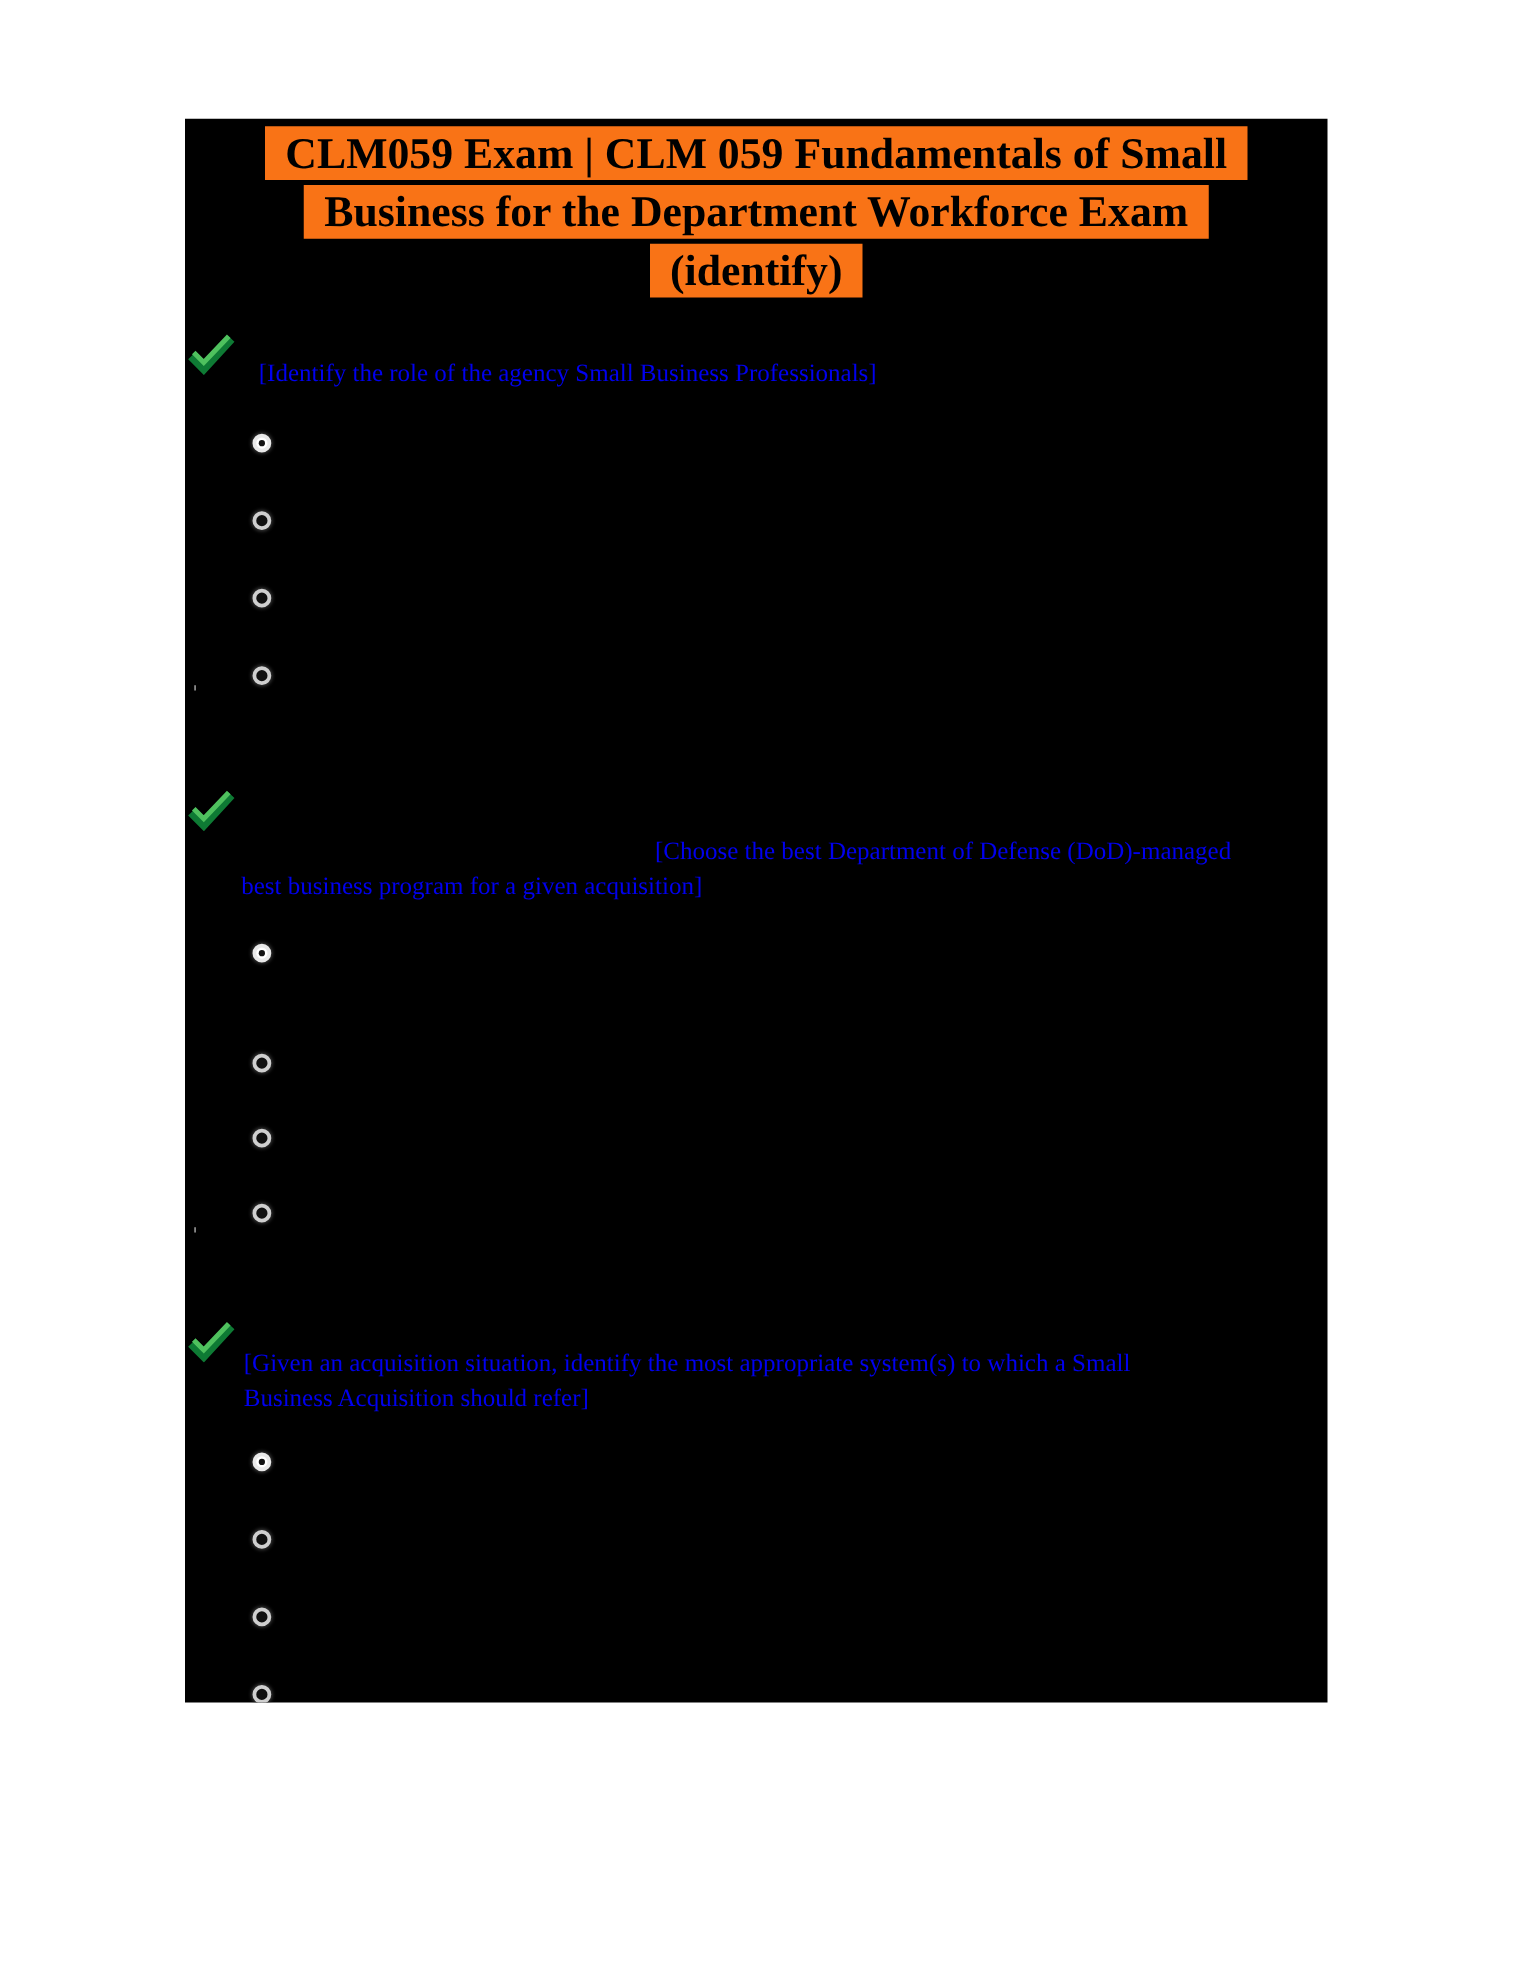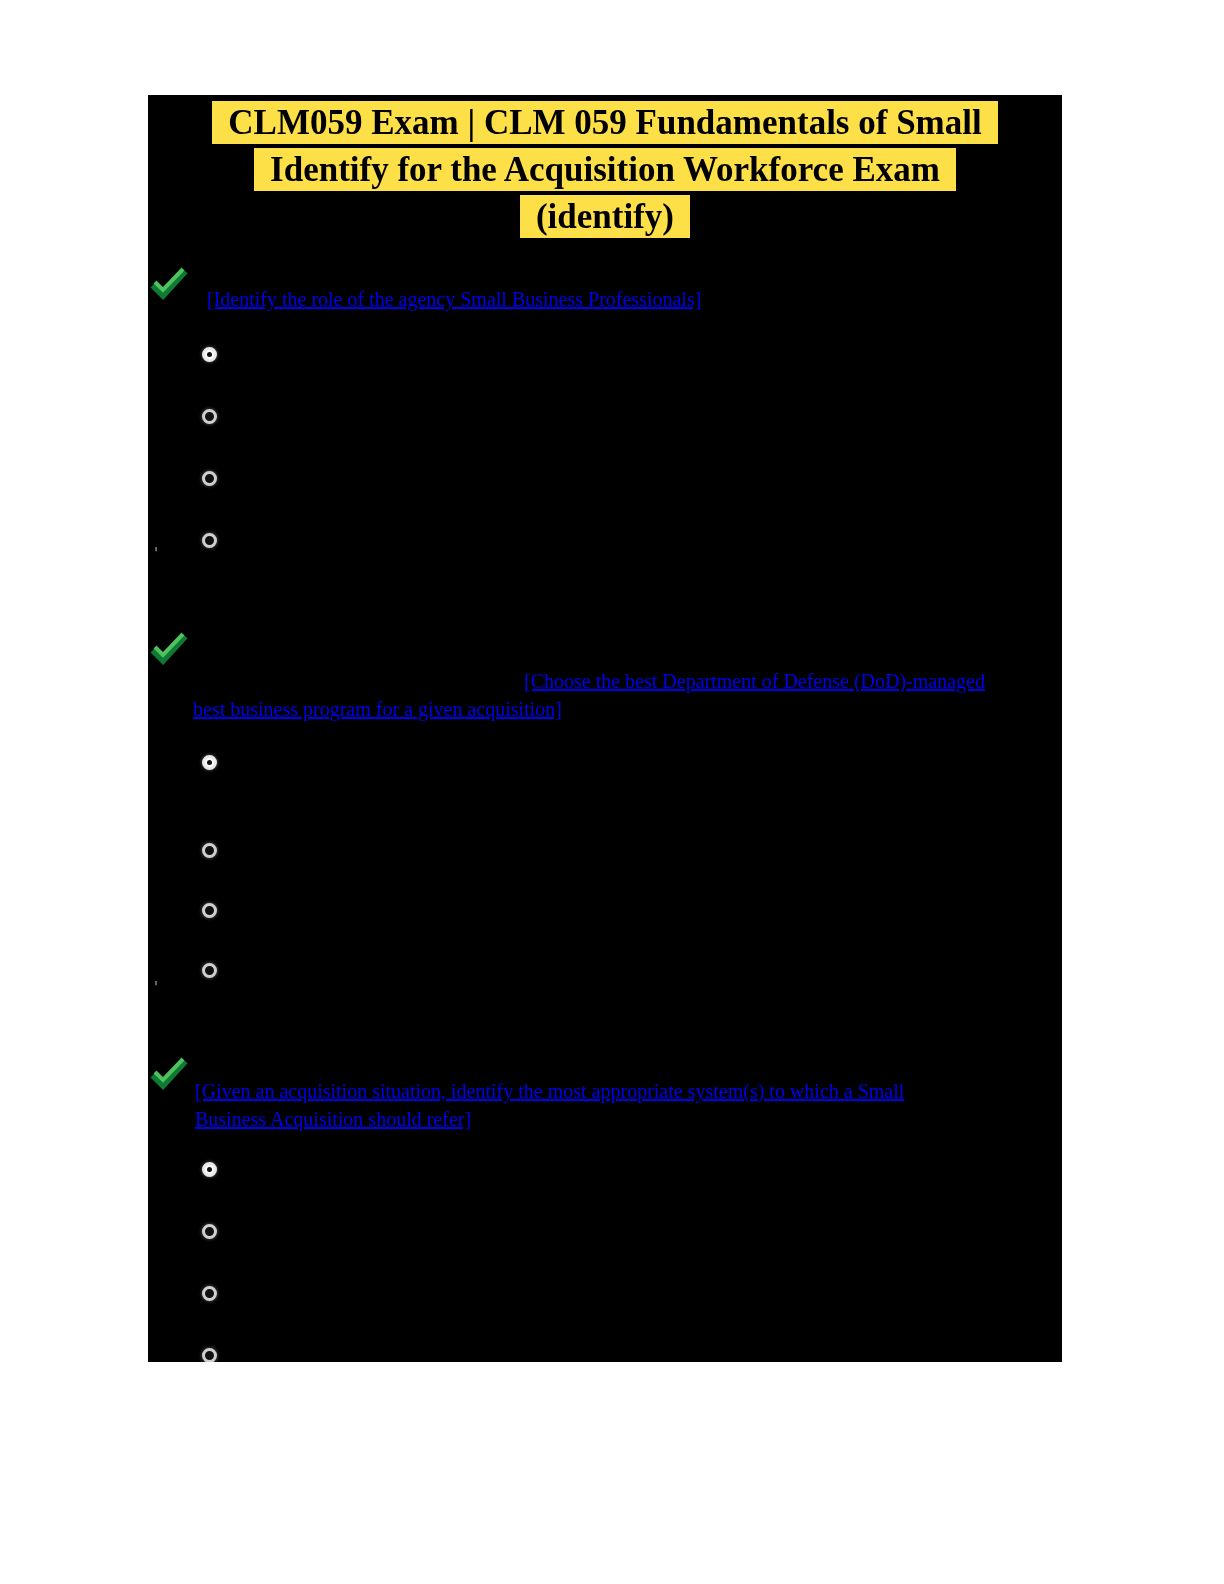--- a/index.html
+++ b/index.html
@@ -28,33 +28,32 @@
     left: 0;
     width: 100%;
     text-align: center;
     font-weight: bold;
     font-size: 35px;
     line-height: 47px;
     color: #000000;
   }
   .title .line { margin: 0; }
   .title .hl {
-    background: #fde047;
+    background: #f97316;
     padding: 2px 16px;
     box-decoration-break: clone;
   }
   .check-icon {
     position: absolute;
     width: 38px;
     height: 34px;
   }
   a.objective-link {
     position: absolute;
     color: #0000EE;
-    text-decoration: underline;
     font-size: 20px;
     line-height: 24px;
     white-space: nowrap;
     cursor: pointer;
     text-align: center;
   }
   .radio {
     position: absolute;
     box-sizing: border-box;
     width: 15px;
@@ -86,21 +85,21 @@
     line-height: 1;
   }
 </style>
 </head>
 <body>
 
 <div class="doc-block">
 
   <div class="title">
     <div class="line"><span class="hl">CLM059 Exam | CLM 059 Fundamentals of Small</span></div>
-    <div class="line"><span class="hl">Identify for the Acquisition Workforce Exam</span></div>
+    <div class="line"><span class="hl">Business for the Department Workforce Exam</span></div>
     <div class="line"><span class="hl">(identify)</span></div>
   </div>
 
   <svg class="check-icon" style="left:2px;top:171px" viewBox="0 0 38 34">
     <path d="M3 19 L13 29 L35 5" stroke="#0e7a34" stroke-width="7" fill="none"></path>
     <path d="M5 16 L13 24 L33 3" stroke="#4fc15e" stroke-width="4" fill="none"></path>
   </svg>
   <a class="objective-link" style="left:59px;top:192px">[Identify the role of the agency Small Business Professionals]</a>
 
   <span class="radio selected" style="left:54px;top:252px"></span>

